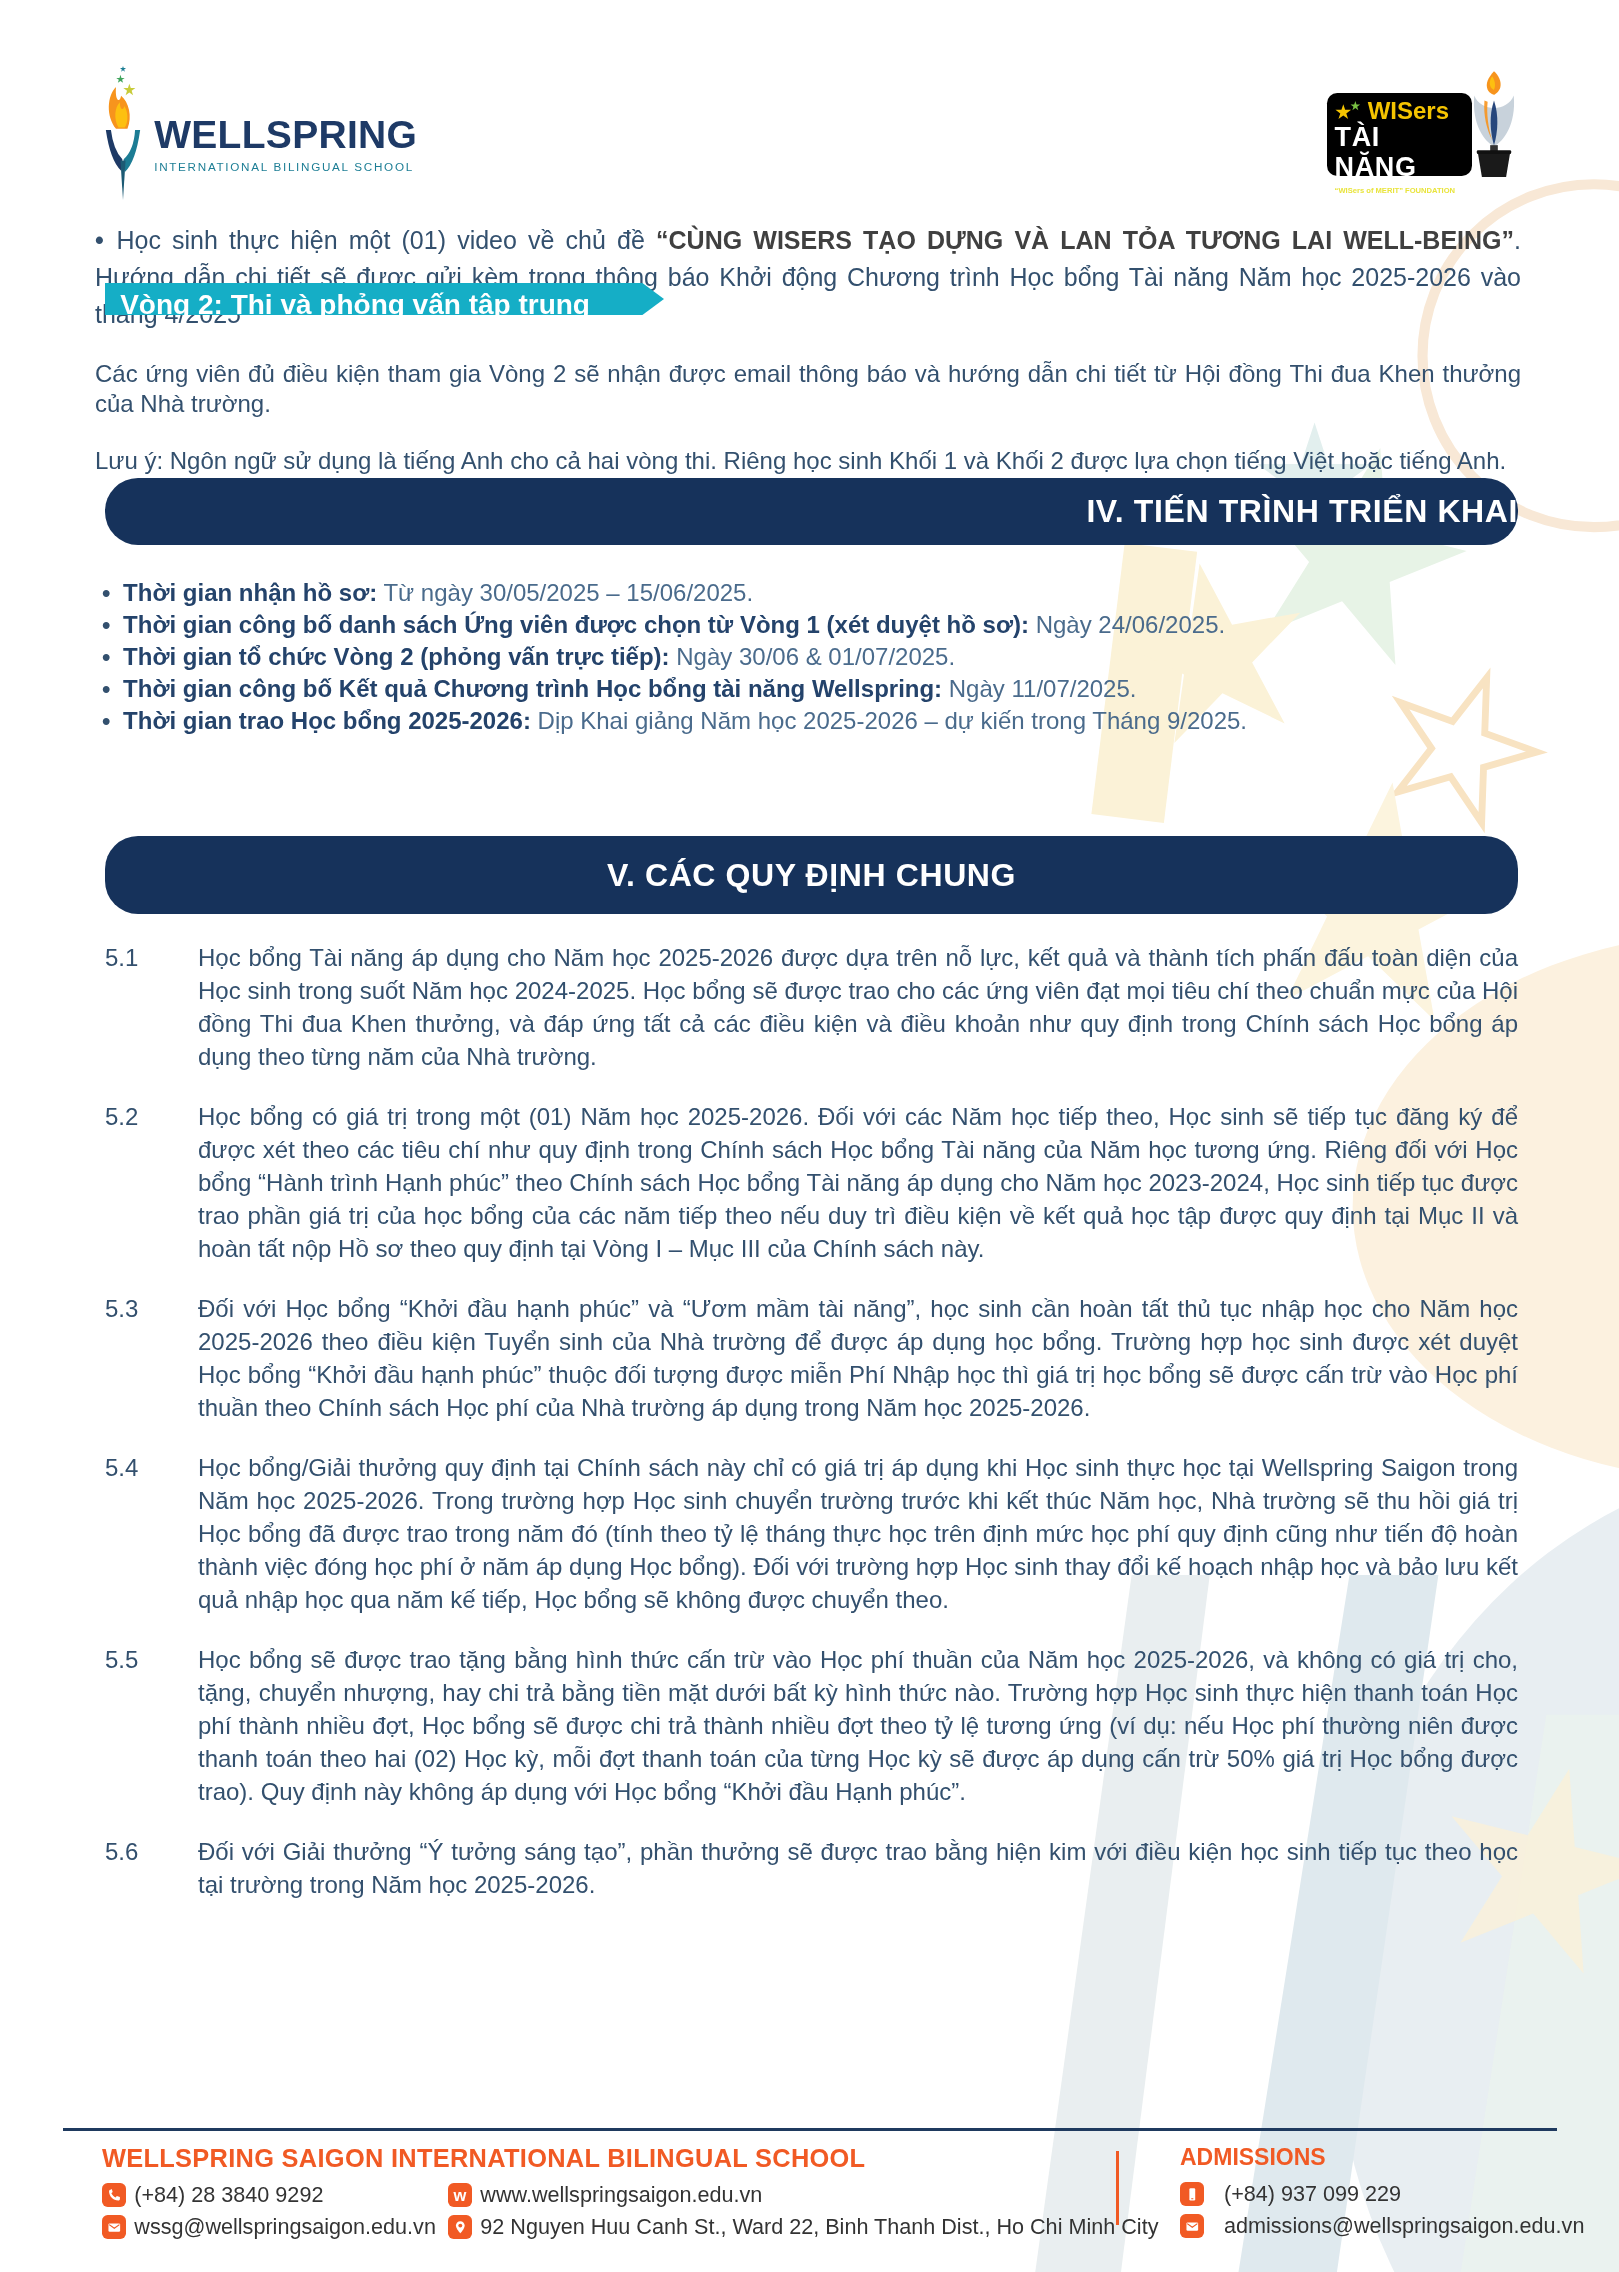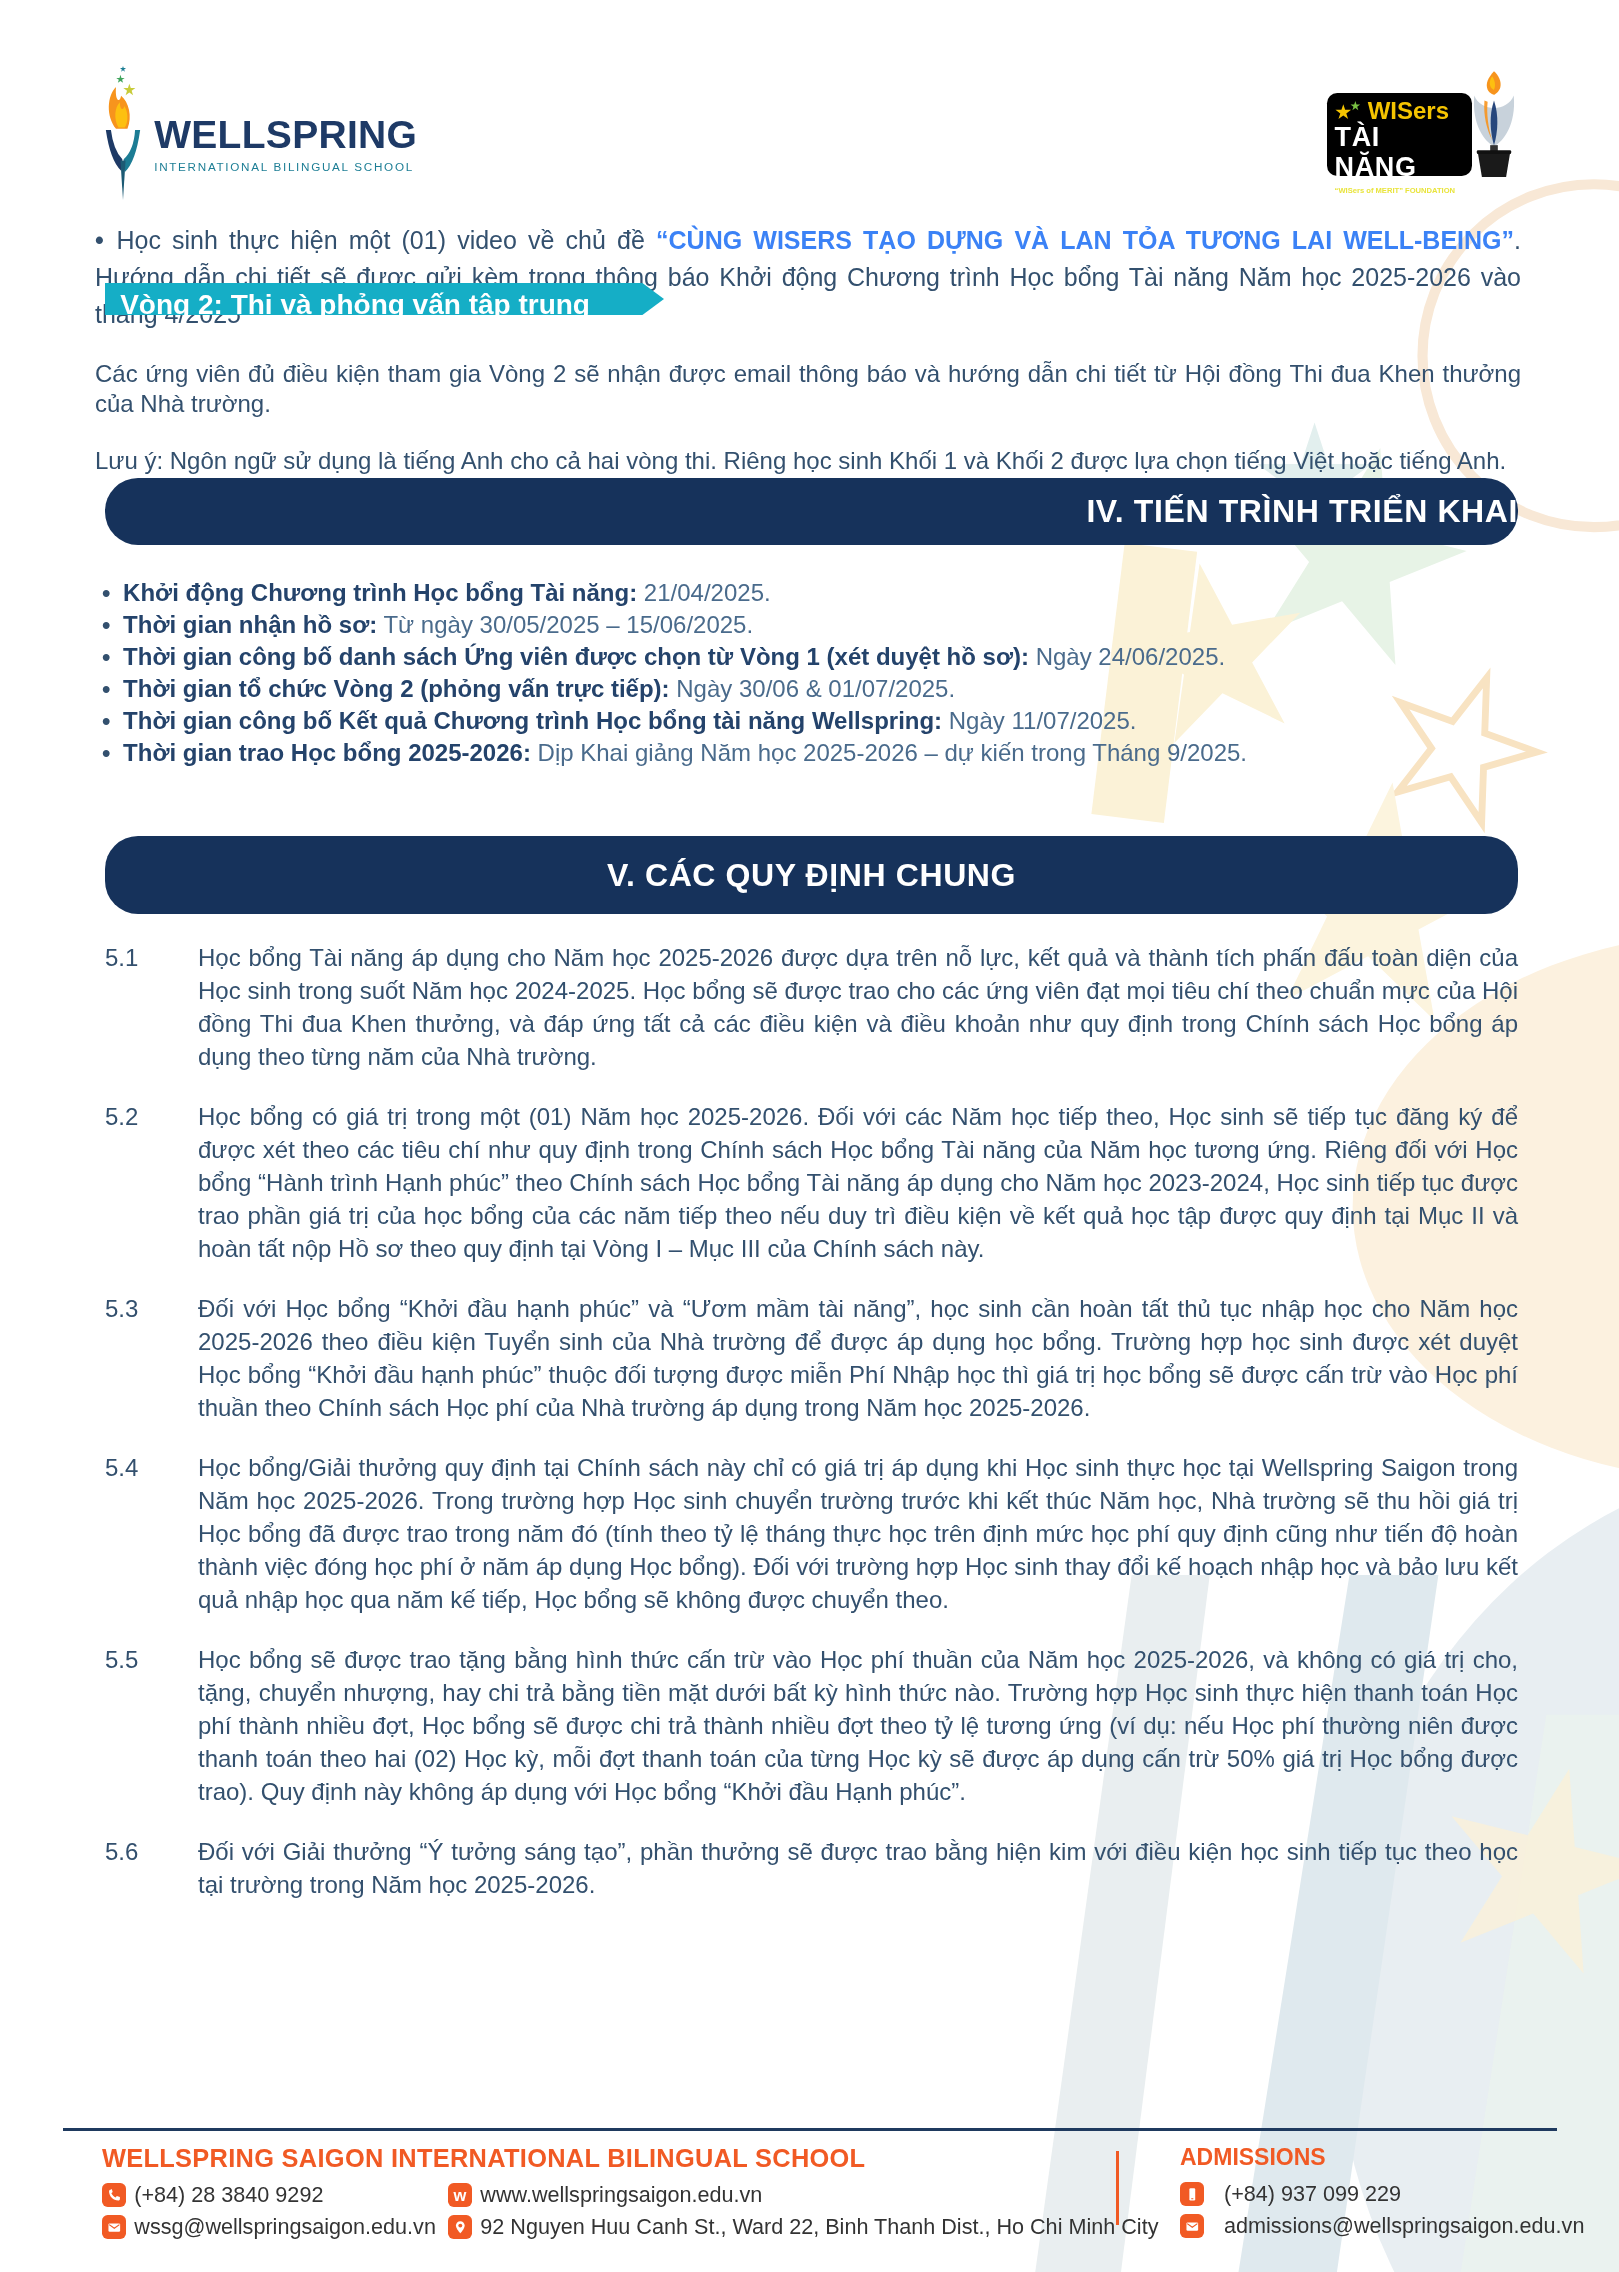--- a/index.html
+++ b/index.html
@@ -20,21 +20,21 @@
              border-radius:10.2px;padding:6.3px 7.6px;box-sizing:border-box;}
   .badge-r1{display:flex;align-items:center;gap:5.1px;}
   .badge-wisers{font-size:24px;font-weight:bold;color:#F5C400;line-height:1;}
   .badge-tainang{font-size:27px;font-weight:bold;letter-spacing:0.6px;line-height:1.1;color:#fff;}
   .badge-found{font-size:7.6px;font-weight:bold;color:#E9E43C;margin-top:3.2px;white-space:nowrap;}
   .trophy{position:absolute;left:1469px;top:70px;}
 
   
   .intro-bullet{position:absolute;left:95px;top:197px;width:1426px;font-size:25px;line-height:37px;text-align:justify;}
   .dot{font-weight:bold;margin-right:12.7px;}
-  .bold-inline{font-weight:bold;color:#3b82f6;margin-top:28px;}
+  .bold-inline{font-weight:bold;color:#404040;margin-top:28px;}
   .round2{position:absolute;left:105px;top:283px;width:559px;height:32px;background:#15AEC6;color:#fff;
           font-size:28px;font-weight:bold;line-height:44px;padding-left:15.2px;box-sizing:border-box;
           clip-path:polygon(0 0,calc(100% - 21.6px) 0,100% 50%,calc(100% - 21.6px) 100%,0 100%);}
   .para1{position:absolute;left:95px;top:335px;width:1426px;font-size:24px;line-height:30px;text-align:justify;}
   .note{position:absolute;left:95px;top:423px;width:1460px;font-size:24px;}
 
   
   .banner{position:absolute;left:105px;width:1413px;height:67px;background:#16325B;border-radius:33px;
           color:#fff;display:flex;align-items:center;justify-content:center;
           font-size:32px;font-weight:bold;letter-spacing:0.6px;}
@@ -143,21 +143,20 @@
     </div>
 
     <p class="para1">Các ứng viên đủ điều kiện tham gia Vòng 2 sẽ nhận được email thông báo và hướng dẫn chi tiết từ Hội đồng Thi đua Khen thưởng của Nhà trường.</p>
     <p class="note">Lưu ý: Ngôn ngữ sử dụng là tiếng Anh cho cả hai vòng thi. Riêng học sinh Khối 1 và Khối 2 được lựa chọn tiếng Việt hoặc tiếng Anh.</p>
 
     <div class="banner b4">
       <span>IV. TIẾN TRÌNH TRIỂN KHAI</span>
     </div>
 
     <ul class="timeline">
-      <li><span class="dot">•</span><span class="tl-label">Khởi động Chương trình Học bổng Tài năng:</span><span class="tl-value"> 21/04/2025.</span></li>
       <li><span class="dot">•</span><span class="tl-label">Thời gian nhận hồ sơ:</span><span class="tl-value"> Từ ngày 30/05/2025 – 15/06/2025.</span></li>
       <li><span class="dot">•</span><span class="tl-label">Thời gian công bố danh sách Ứng viên được chọn từ Vòng 1 (xét duyệt hồ sơ):</span><span class="tl-value"> Ngày 24/06/2025.</span></li>
       <li><span class="dot">•</span><span class="tl-label">Thời gian tổ chức Vòng 2 (phỏng vấn trực tiếp):</span><span class="tl-value"> Ngày 30/06 &amp; 01/07/2025.</span></li>
       <li><span class="dot">•</span><span class="tl-label">Thời gian công bố Kết quả Chương trình Học bổng tài năng Wellspring:</span><span class="tl-value"> Ngày 11/07/2025.</span></li>
       <li><span class="dot">•</span><span class="tl-label">Thời gian trao Học bổng 2025-2026:</span><span class="tl-value"> Dịp Khai giảng Năm học 2025-2026 – dự kiến trong Tháng 9/2025.</span></li>
     </ul>
 
     <div class="banner b5">
       <span>V. CÁC QUY ĐỊNH CHUNG</span>
     </div>

